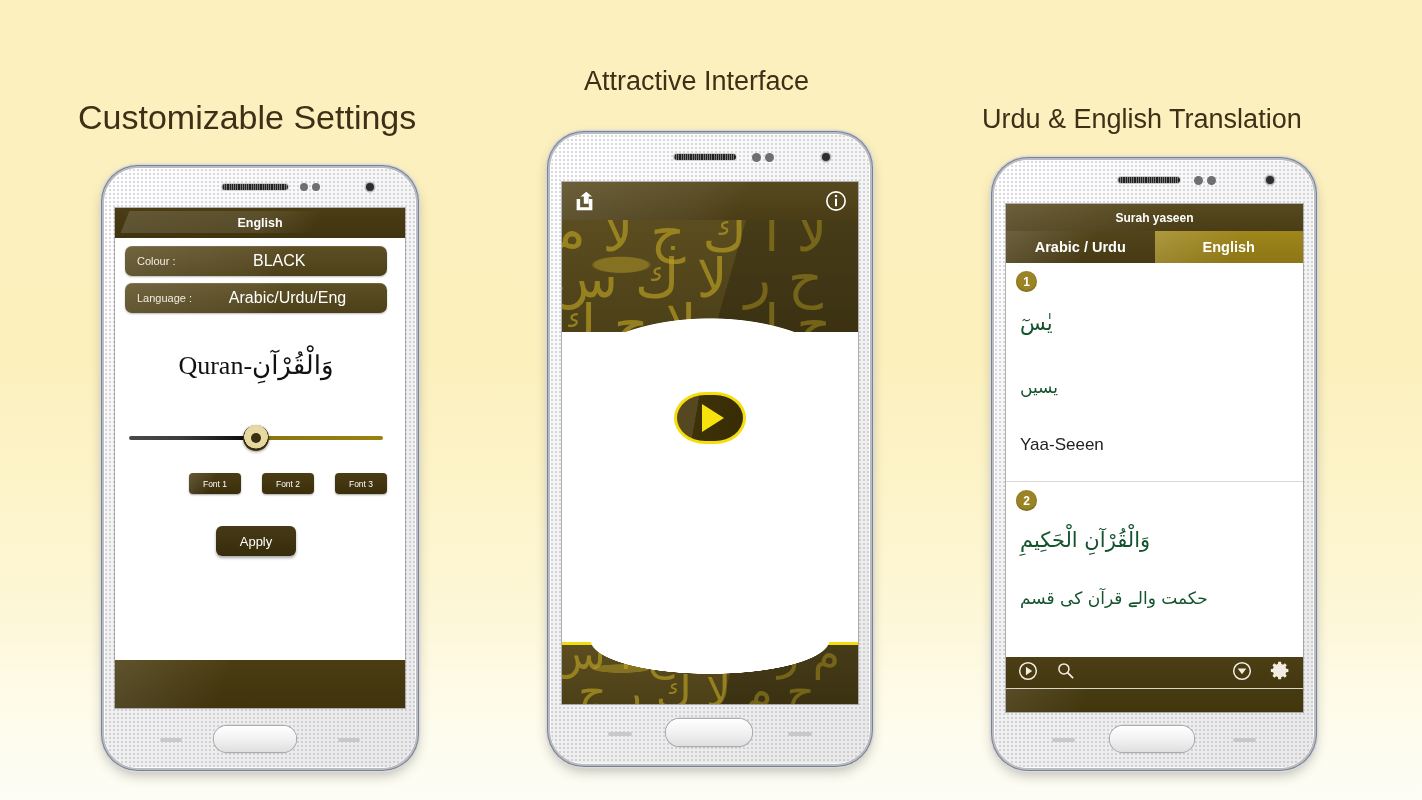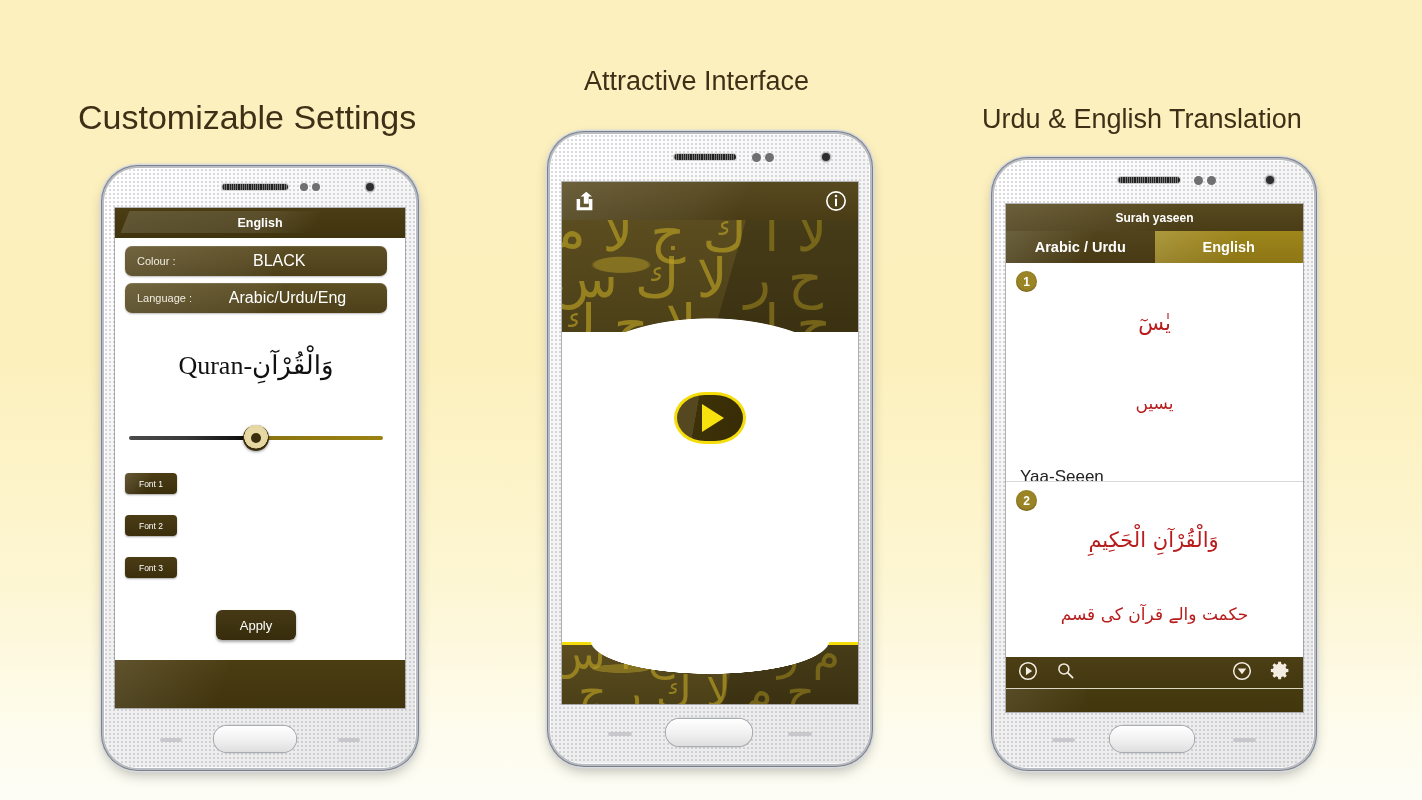--- a/index.html
+++ b/index.html
@@ -148,21 +148,21 @@
     width:26px; height:26px; border-radius:50%;
     background: radial-gradient(circle at 50% 45%, #e7d9a4 0 48%, #e2d298 60%, #3a2f10 62%, #2d2509 100%);
     box-shadow: 0 1px 3px rgba(0,0,0,0.4);
   }
   .slider-thumb::after {
     content:""; position:absolute; left:50%; top:50%;
     width:10px; height:10px; margin:-5px 0 0 -5px; border-radius:50%;
     background:#3a2e0e;
   }
 
-  .font-btns { display:flex; justify-content:flex-end; gap:21px; margin-top:22px;flex-direction:column; }
+  .font-btns { display:flex; justify-content:flex-end; gap:21px; margin-top:22px; }
   .font-btn {
     position:relative; overflow:hidden;
     width:52px; height:21px; border-radius:4px;
     background: linear-gradient(180deg,#4a3c14 0%, #3b2f0c 100%);
     box-shadow: 0 1px 2px rgba(0,0,0,0.35);
     display:flex; align-items:center; justify-content:center;
     color:#fff; font-size:8.5px;
   }
   .font-btn.active::before {
     content:""; position:absolute; left:0; top:0; width:55%; height:100%;
@@ -320,22 +320,22 @@
   .verse + .verse { border-top:1px solid #d9d9d9; }
   .verse-num {
     position:absolute; left:10px; top:8px;
     width:21px; height:21px; border-radius:50%;
     background:#9a8426;
     color:#fff; font-size:12px; font-weight:bold;
     display:flex; align-items:center; justify-content:center;
     box-shadow: inset 0 -1px 2px rgba(0,0,0,0.25);
   }
   .ar-line {
-    text-align:center; direction:rtl; padding:16px 14px;
-    font-family:"DejaVu Sans", sans-serif; color:#b91c1c;
+    text-align:left; direction:rtl; padding:0 14px;
+    font-family:"DejaVu Sans", sans-serif; color:#14532d;
   }
   .ar-main { font-size:21px; }
   .ur-line { font-size:17px; }
   .en-line { font-size:17px; color:#222; padding-left:14px; }
 
   .p3-toolbar {
     position:relative; height:32px;
     background: linear-gradient(180deg,#4c3f16 0%, #43370f 100%);
     display:flex; align-items:center; gap:18px; padding:0 12px;
     border-bottom:1.5px solid #d9d6c4;

